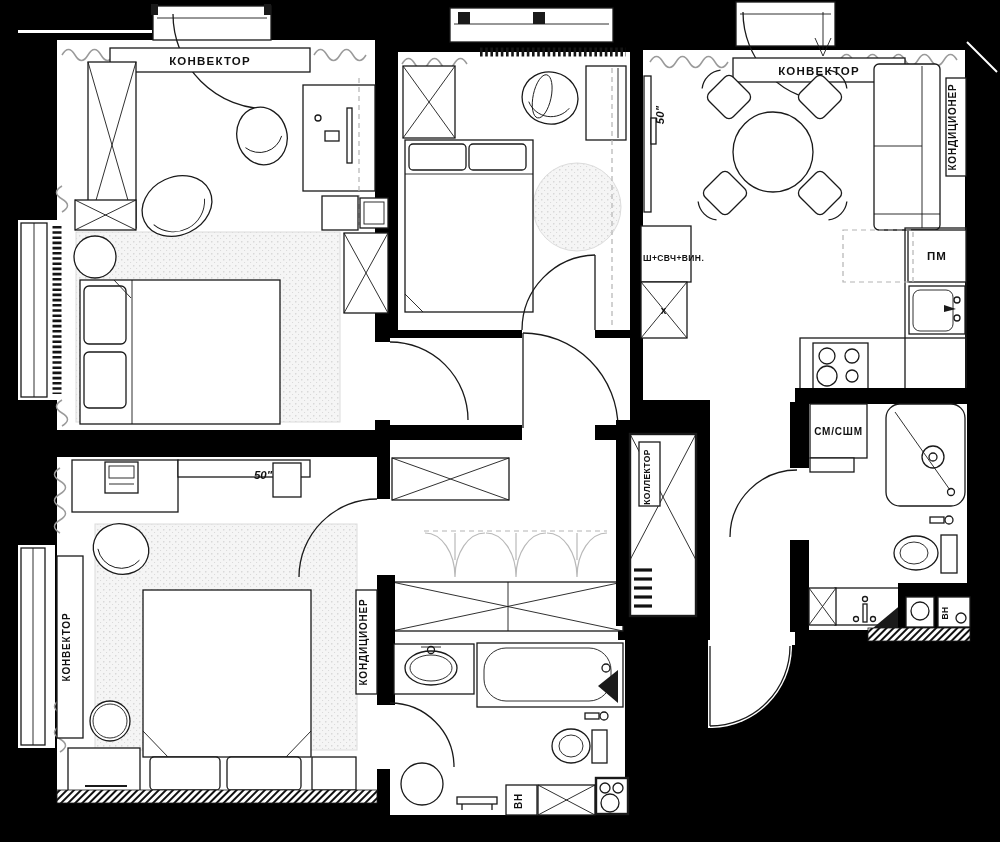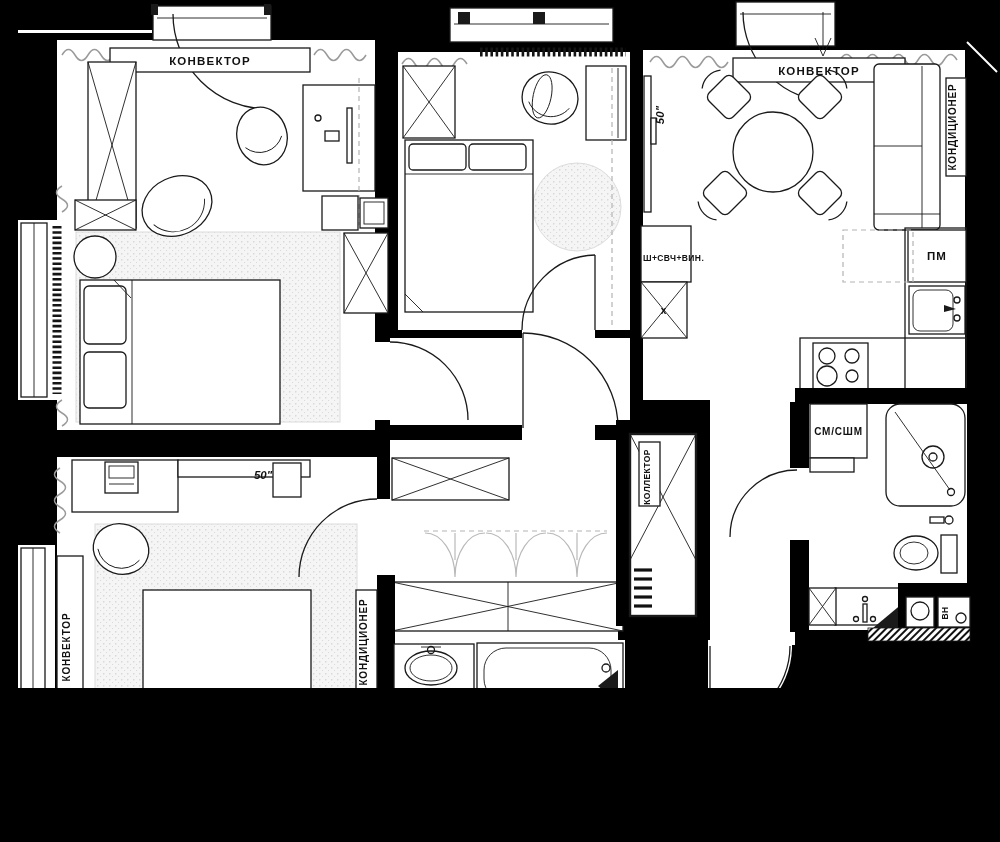--- a/index.html
+++ b/index.html
@@ -1,16 +1,16 @@
 <!DOCTYPE html>
 <html><head>
 <meta charset="utf-8">
 <style>
   html,body{margin:0;padding:0;background:#000;}
-  .stage{width:1000px;height:688px;background:#000;position:relative;overflow:hidden;}
+  .stage{width:1000px;height:842px;background:#000;position:relative;overflow:hidden;}
   svg{display:block;}
   .fw{fill:#fff;stroke:#1a1a1a;stroke-width:1.3}
   .fw2{fill:#fff;stroke:#1a1a1a;stroke-width:2.4}
   .ln{stroke:#1a1a1a;stroke-width:1.3;fill:none}
   .ln2{stroke:#1a1a1a;stroke-width:2.2;fill:none}
   .thin{stroke:#1a1a1a;stroke-width:0.9;fill:none}
   .wall{fill:#000;stroke:none}
   .white{fill:#fff;stroke:none}
   .gray{stroke:#9a9a9a;stroke-width:1.5;fill:none}
   .gdash{stroke:#b3b3b3;stroke-width:1.2;fill:none;stroke-dasharray:5 4}

